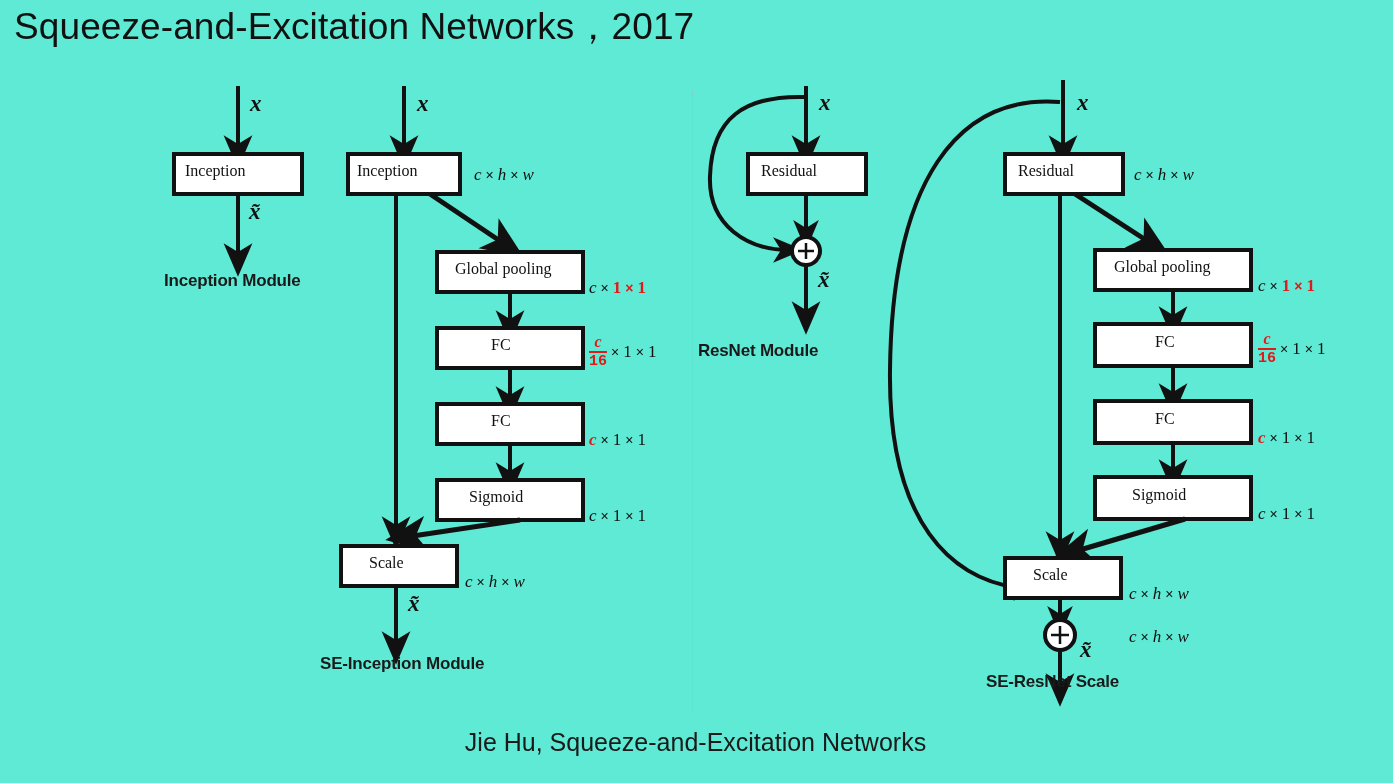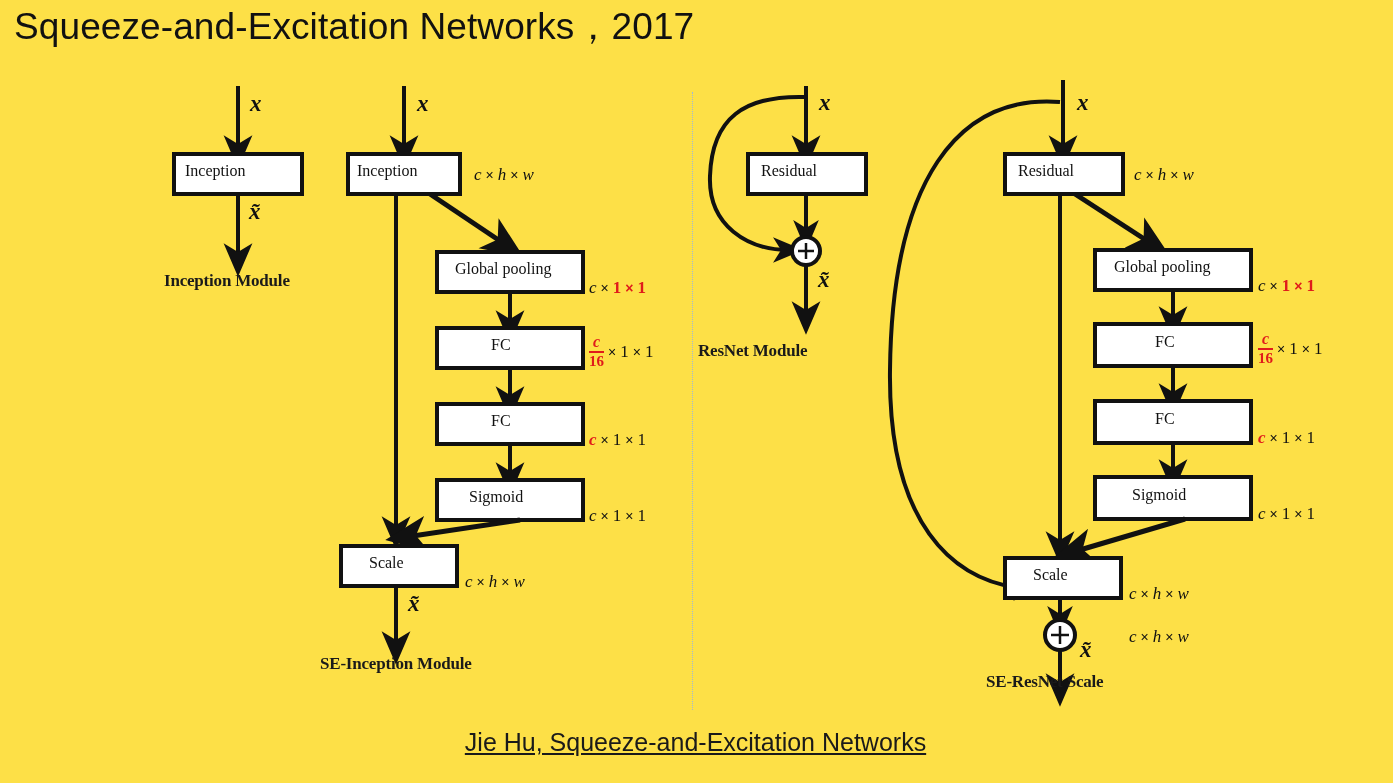--- a/index.html
+++ b/index.html
@@ -12,21 +12,21 @@
     width: 1393px;
     height: 783px;
     position: relative;
     overflow: hidden;
     font-family: "Liberation Sans", sans-serif;
     color: #000000;
   }
   #slide {
     position: absolute;
     inset: 0;
-    background: #fde047;
+    background: #5eead4;
   }
   
   #slide-title {
     position: absolute;
     left: 14px;
     top: 2px;
     font-size: 37px;
     font-weight: 400;
     letter-spacing: 0.1px;
     color: #111111;
@@ -36,21 +36,20 @@
   
   #slide-caption {
     position: absolute;
     left: 0;
     right: 2px;
     top: 728px;
     text-align: center;
     font-size: 25px;
     color: #1a1a1a;
     font-family: "Liberation Sans", sans-serif;
-    text-decoration: underline;
   }
   
   #figure {
     position: absolute;
     left: 0;
     top: 70px;
     width: 1393px;
     height: 650px;
   }
   #figure svg {
@@ -77,21 +76,21 @@
     color: #111111;
   }
   .var-italic {
     font-family: "Liberation Serif", serif;
     font-style: italic;
     font-size: 23px;
     font-weight: 600;
     color: #111111;
   }
   .module-name {
-    font-family: Liberation Serif, serif;
+    font-family: Liberation Sans, sans-serif;
     font-weight: bold;
     font-size: 17px;
     color: #1a1a1a;
     letter-spacing: -0.2px;
   }
   .dim {
     font-family: "Liberation Serif", serif;
     font-size: 17px;
     color: #111111;
     display: flex;
@@ -131,21 +130,21 @@
   }
   .frac .bar {
     width: 100%;
     height: 2px;
     background: #e01b1b;
   }
   .frac .den {
     font-weight: bold;
     color: #e01b1b;
     padding-top: 1px;
-    font-family: Liberation Serif, serif;
+    font-family: Liberation Mono, monospace;
     font-size: 15px;
   }
   .tilde-var {
     font-family: "Liberation Serif", serif;
     font-style: italic;
     font-weight: 600;
     font-size: 23px;
     color: #111111;
   }
 </style>

